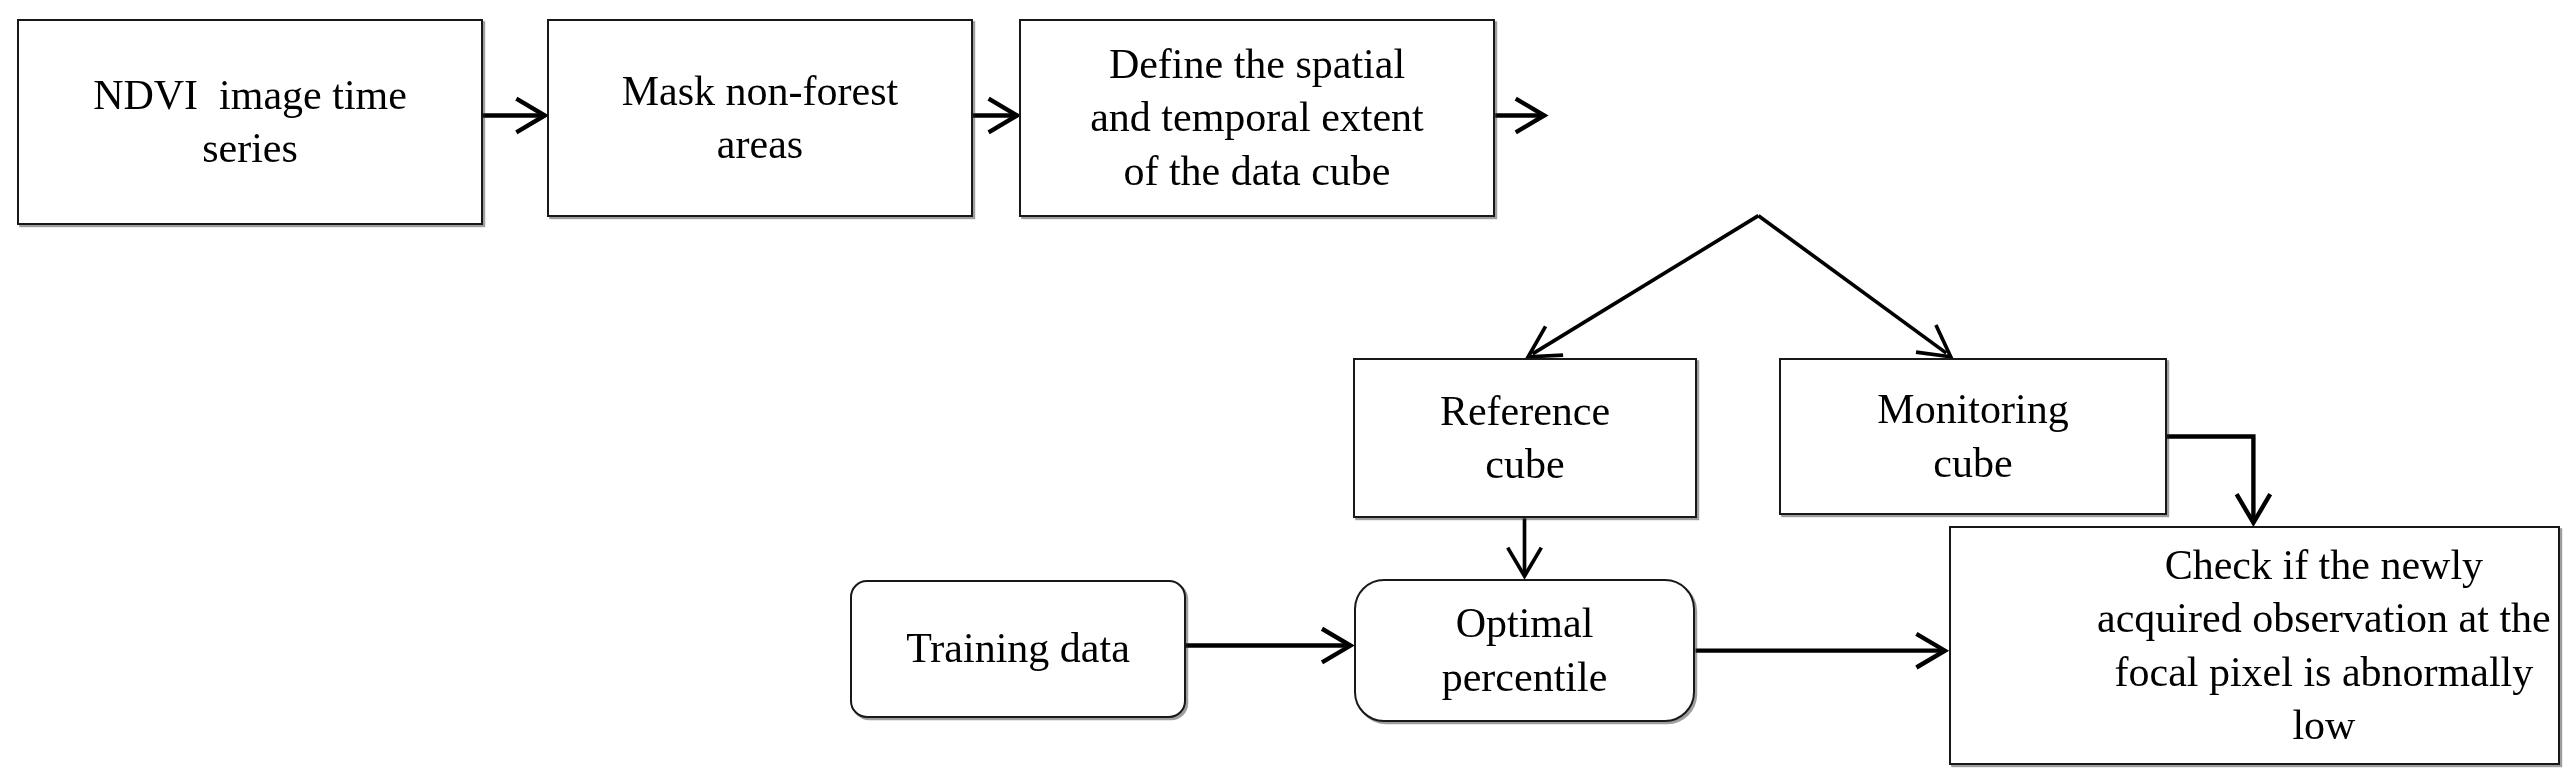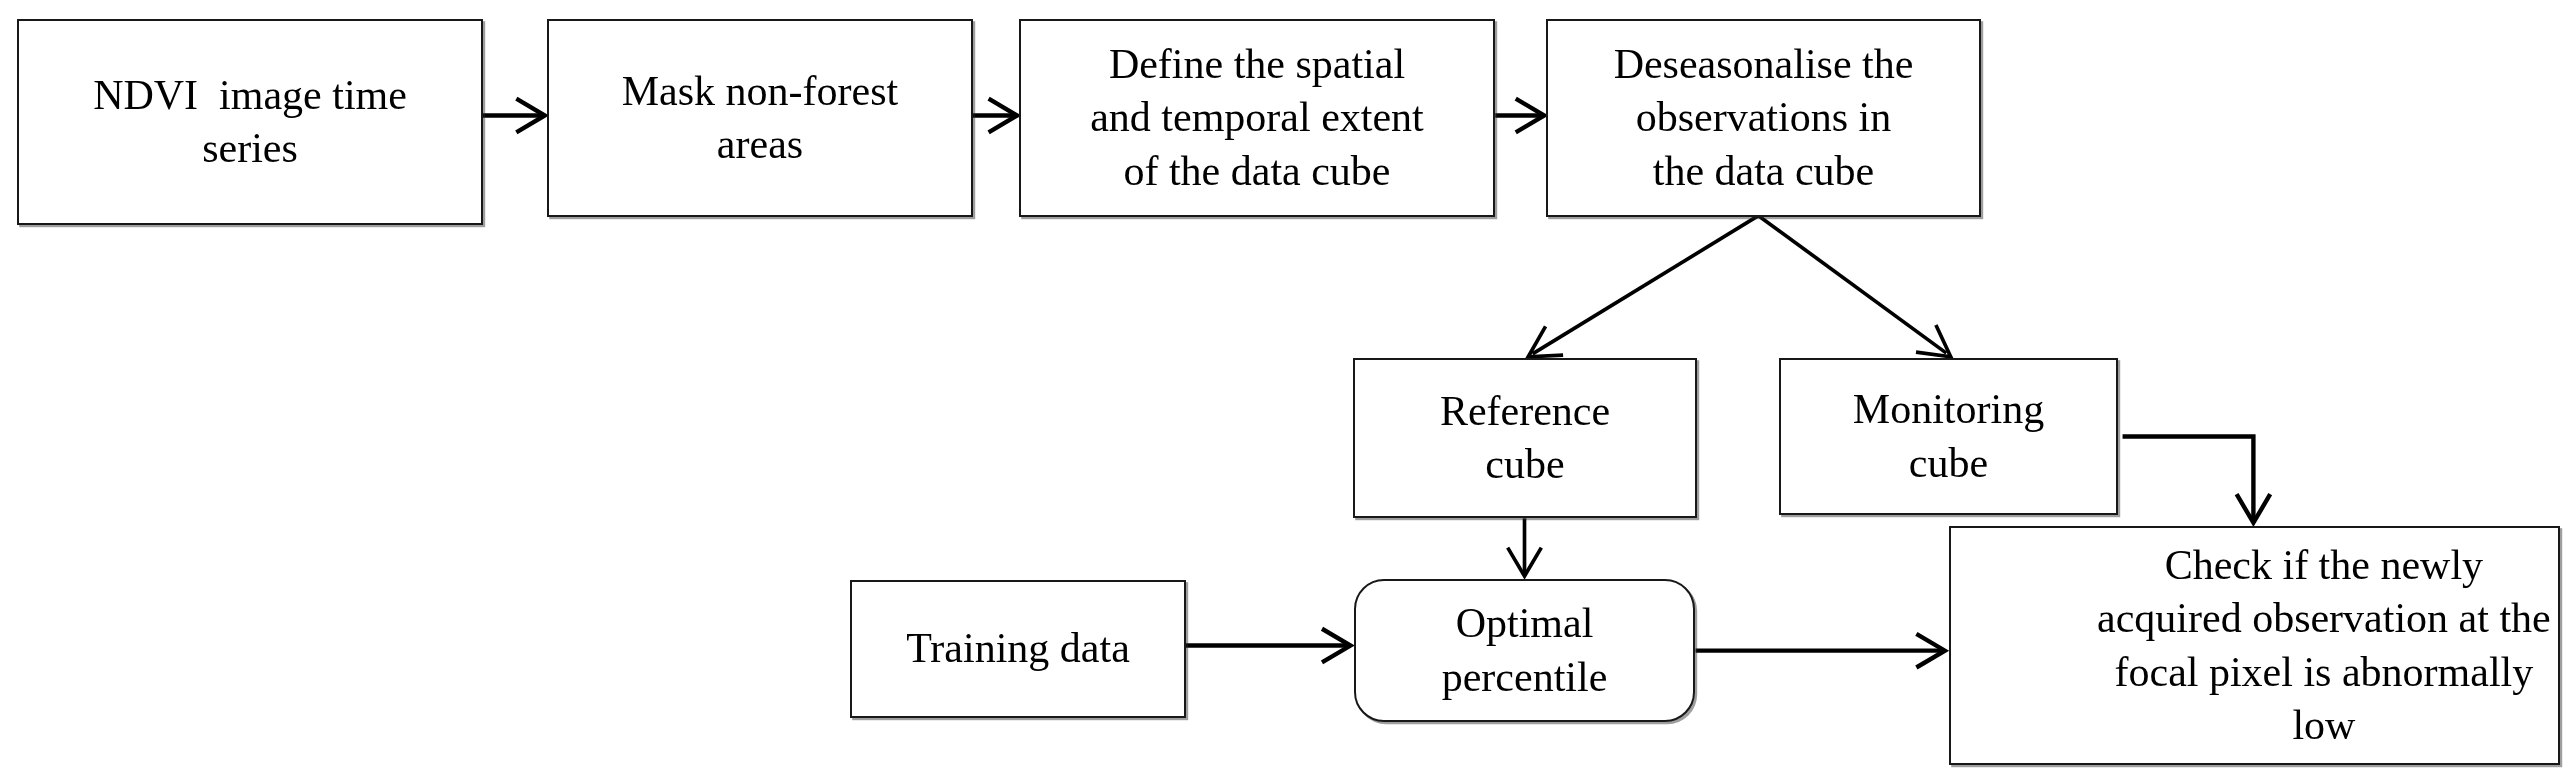--- a/index.html
+++ b/index.html
@@ -49,22 +49,22 @@
     line-height: 1.27;
     color: #000000;
     letter-spacing: 0px;
     padding: 0 7.3px;
   }
   #n-ndvi          { left: 17px;   top: 19px;  width: 466px; height: 206px; }
   #n-mask          { left: 547px;  top: 19px;  width: 426px; height: 198px; }
   #n-define        { left: 1019px; top: 19px;  width: 476px; height: 198px; }
   #n-deseasonalise { left: 1546px; top: 19px;  width: 435px; height: 198px; }
   #n-reference     { left: 1353px; top: 358px; width: 344px; height: 160px; }
-  #n-monitoring    { left: 1779px; top: 358px; width: 339px; height: 157px; text-align: center; }
-  #n-training      { left: 850px; top: 580px; width: 336px; height: 138px; }
+  #n-monitoring    { left: 1779px; top: 358px; width: 388px; height: 157px; text-align: center; }
+  #n-training      { left: 850px; top: 580px; width: 336px; height: 138px; border-radius: 17px; }
   #n-optimal       { left: 1354px; top: 579px; width: 341px; height: 143px; border-radius: 30px; }
   #n-check         { left: 1949px; top: 526px; width: 611px; height: 239px; justify-content: flex-end; }
 </style>
 </head>
 <body>
 
 <div id="canvas">
 
   <svg id="edge-layer" width="2576" height="783" viewBox="0 0 3523 1071" aria-hidden="true">
 
@@ -123,25 +123,20 @@
     <span class="node-label">Mask non-forest
 areas</span>
   </div>
 
   <div class="node" id="n-define">
     <span class="node-label">Define the spatial
 and temporal extent
 of the data cube</span>
   </div>
 
-  <div class="node" id="n-deseasonalise">
-    <span class="node-label">Deseasonalise the
-observations in
-the data cube</span>
-  </div>
 
   <div class="node" id="n-reference">
     <span class="node-label">Reference
 cube</span>
   </div>
 
   <div class="node" id="n-monitoring">
     <span class="node-label">Monitoring
 cube</span>
   </div>

